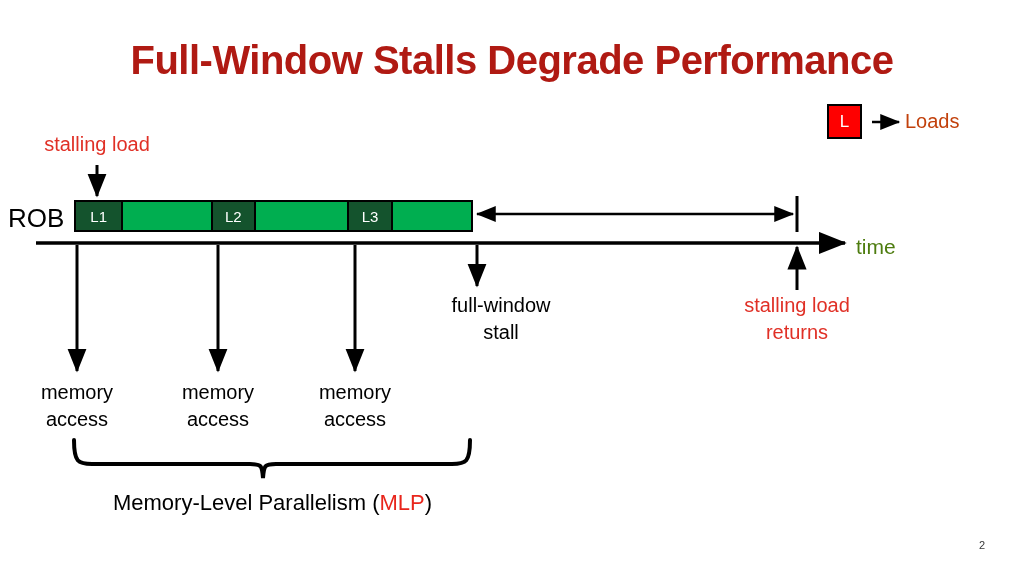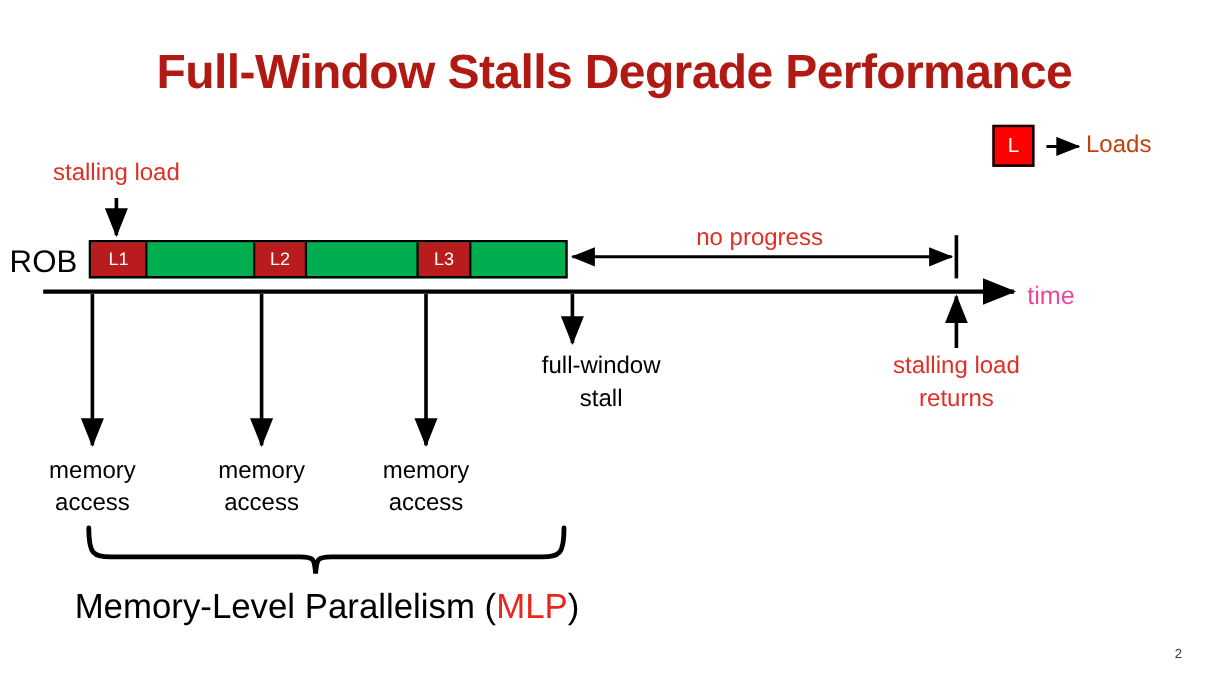--- a/index.html
+++ b/index.html
@@ -82,21 +82,21 @@
   }
   .seg {
     height: 100%;
     box-sizing: border-box;
     display: flex;
     align-items: center;
     justify-content: center;
     font-size: 15px;
   }
   .seg-load {
-    background: #b91c1c;
+    background: #14532d;
     color: #ffffff;
     border-right: 2px solid #000000;
   }
   .seg-gap {
     background: #00ae50;
     border-right: 2px solid #000000;
   }
   .seg-gap.last { border-right: none; }
   .ann {
     position: absolute;
@@ -105,29 +105,29 @@
     text-align: center;
   }
   .ann.red { color: #e03026; }
   .ann.black { color: #000000; }
   .ann.two-line { line-height: 1.35; }
   .time-label {
     position: absolute;
     left: 856px;
     top: 235px;
     font-size: 21px;
-    color: #ec4899;
+    color: #4d7c0f;
   }
   .mlp-caption {
     position: absolute;
     left: 0;
     top: 490px;
     width: 545px;
     text-align: center;
-    font-size: 29px;
+    font-size: 22px;
     color: #000000;
     white-space: nowrap;
   }
   .mlp-acronym { color: #e8261c; }
   .page-num {
     position: absolute;
     left: 979px;
     top: 539px;
     font-size: 11px;
     color: #3a3a3a;
@@ -188,21 +188,20 @@
     <line x1="477" y1="245" x2="477" y2="286" stroke="#000000" stroke-width="3" marker-end="url(#arrowEnd)"></line>
 
     <line x1="797" y1="290" x2="797" y2="247" stroke="#000000" stroke-width="3" marker-end="url(#arrowEnd)"></line>
 
     <path d="M 74,440 C 74,462 78,464 92,464 L 250,464 C 262,464 262,466 263,478
              C 264,466 264,464 276,464 L 452,464 C 466,464 470,462 470,440" fill="none" stroke="#000000" stroke-width="4" stroke-linecap="round"></path>
   </svg>
 
   <div class="ann red" style="left:27px; top:133px; width:140px;">stalling load</div>
 
-  <div class="ann red" style="left:563px; top:187px; width:140px;">no progress</div>
 
   <div class="time-label">time</div>
 
   <div class="ann black two-line" style="left:430px; top:292px; width:142px;">
     <div>full-window</div>
     <div>stall</div>
   </div>
 
   <div class="ann red two-line" style="left:712px; top:292px; width:170px;">
     <div>stalling load</div>

